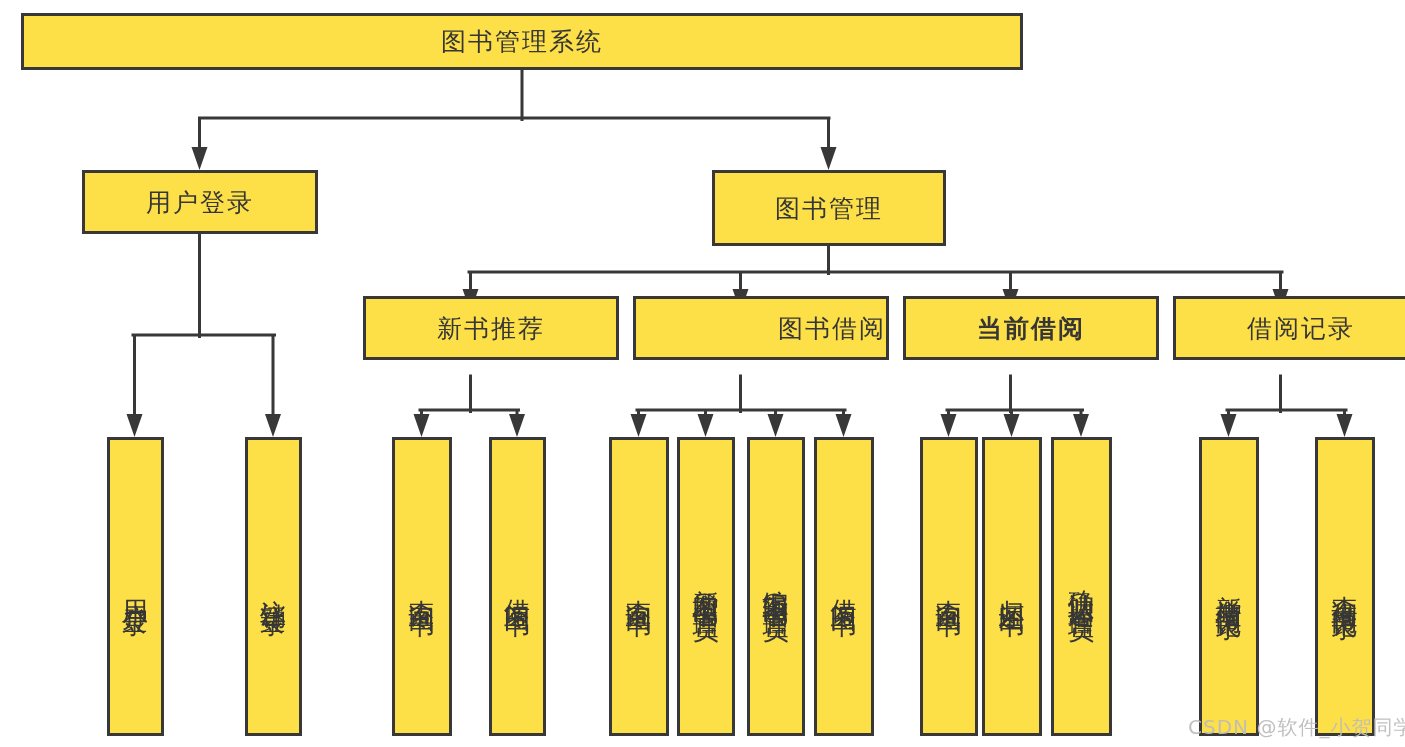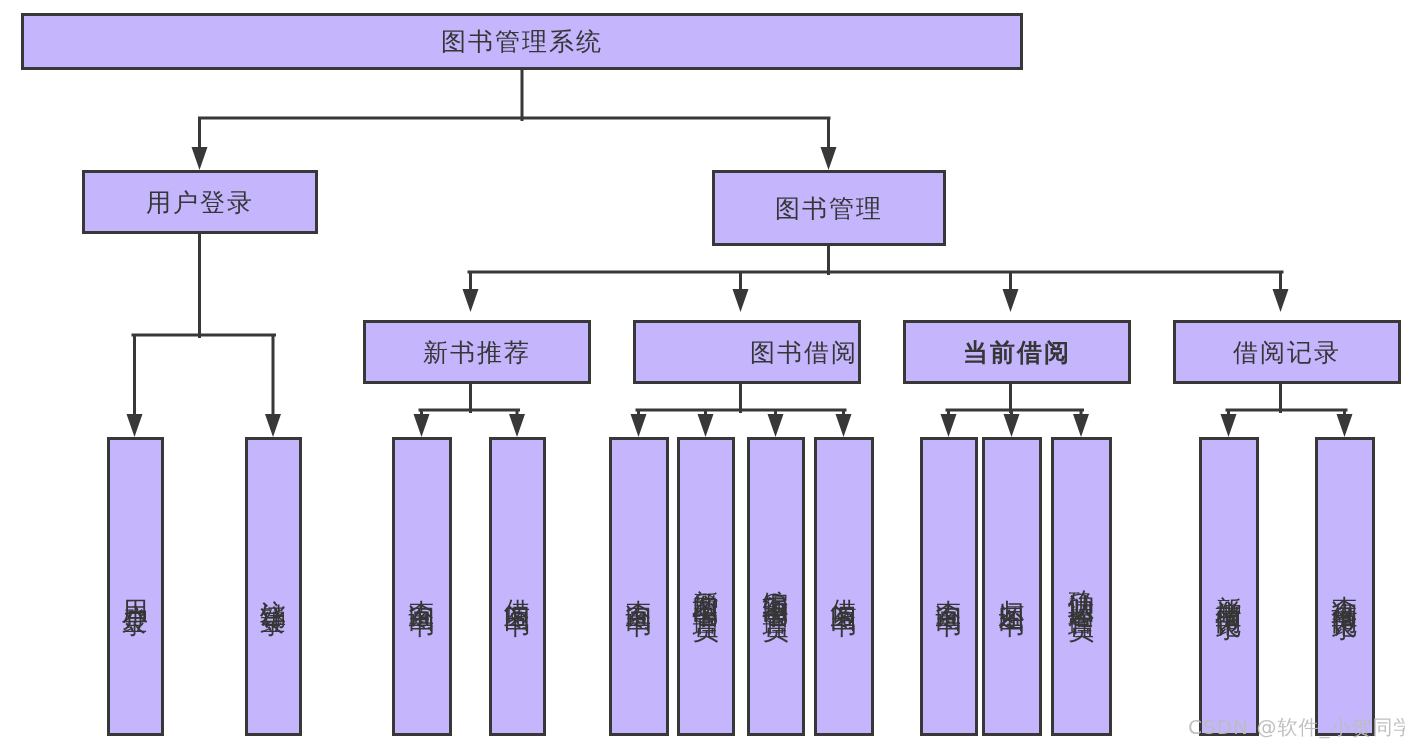--- a/index.html
+++ b/index.html
@@ -15,38 +15,38 @@
     background:var(--bg);
     overflow:hidden;
     font-family:"DejaVu Sans","Liberation Sans",sans-serif;
     color:var(--text);
   }
   .connectors{position:absolute;left:0;top:0;width:1405px;height:747px;color:var(--line);}
   .box{
     position:absolute;
     box-sizing:border-box;
     border:3px solid var(--line);
-    background:#c4b5fd;
+    background:#fde047;
     display:flex;align-items:center;justify-content:center;
     font-size:25px;letter-spacing:2px;
     z-index:2;
   }
   .leaf span{
     writing-mode:vertical-rl;
     text-orientation:mixed;
     font-size:26px;letter-spacing:4px;
     line-height:1;
   }
   
   .n-root{left:21px;top:13px;width:1002px;height:57px;}
   
   .n-user-login{left:82px;top:170px;width:236px;height:64px;}
   .n-book-mgmt{left:712px;top:170px;width:234px;height:76px;}
   
-  .l3{top:320px;width:228px;height:64px;}
+  .l3{top:296px;width:256px;height:64px;}
   .n-new-books{left:363px;}
   .n-book-borrow{left:633px;justify-content:flex-end;}
   .n-current-borrow{left:903px;font-weight:bold;}
   .n-borrow-records{left:1173px;}
   
   .leaf{top:437px;height:299px;}
   .lf-login{left:107px;width:57px;}
   .lf-logout{left:245px;width:57px;}
   .lf-nb-query{left:392px;width:60px;}
   .lf-nb-borrow{left:489px;width:57px;}

